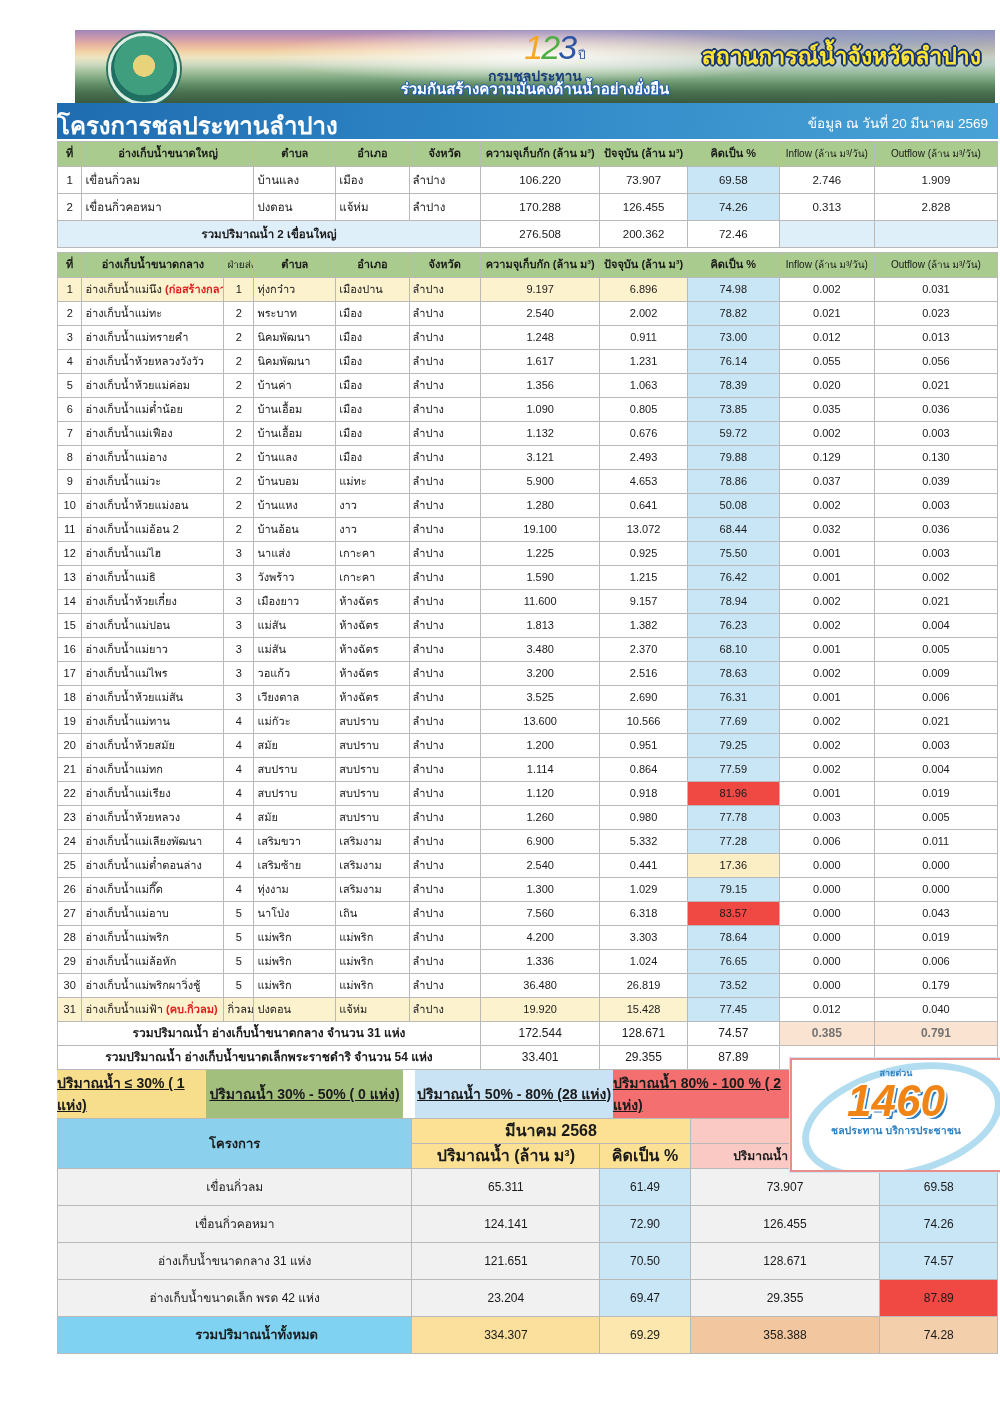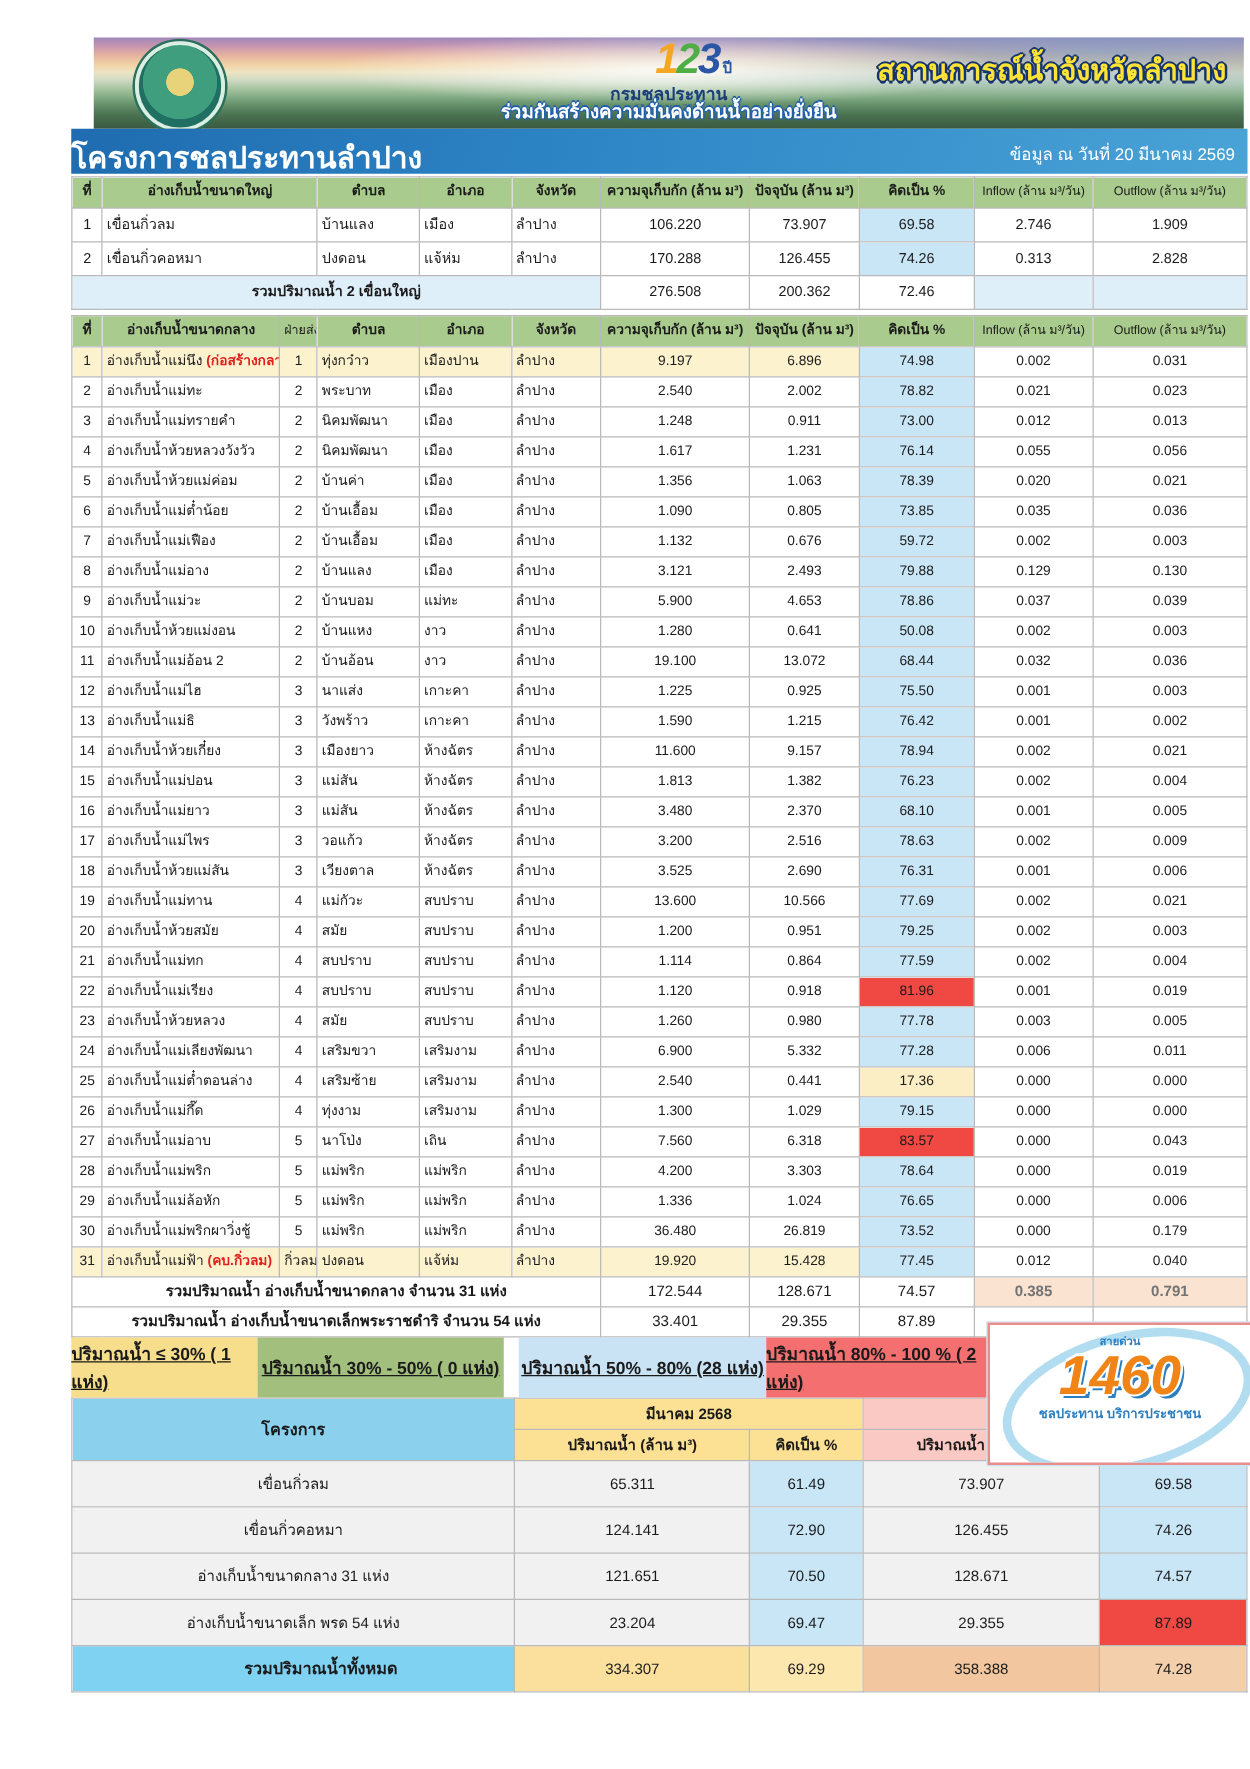--- a/index.html
+++ b/index.html
@@ -10,21 +10,21 @@
   .banner{position:absolute;left:75px;top:30px;width:920px;height:73px;overflow:hidden;
     background:
       radial-gradient(ellipse at 50% 35%, rgba(255,255,255,.85), rgba(255,255,255,0) 42%),
       radial-gradient(ellipse at 88% 15%, rgba(110,165,205,.6), rgba(110,165,205,0) 45%),
       linear-gradient(180deg,#9f86b8 0%,#c897ae 10%,#e7b49f 20%,#f2d3a6 30%,#ece4c2 38%,
                       #cfd9c2 47%,#a8c4a0 56%,#7fa982 66%,#5e8a64 76%,#49704f 86%,#3a5a40 100%);}
   .seal{position:absolute;left:33px;top:3px;width:66px;height:66px;border-radius:50%;
     background:radial-gradient(circle at 50% 45%, #e8d27a 0 22%, #3f9e7d 23% 60%, #1f6f62 61% 100%);
     border:3px solid #d8efe2;box-shadow:0 0 0 2px #2b6f5e;}
   .center-logo{position:absolute;left:0;right:0;top:2px;text-align:center;}
-  .logo123{font-weight:bold;font-style:italic;font-size:34px;line-height:30px;letter-spacing:-2px;padding-left:40px;}
+  .logo123{font-weight:normal;font-style:italic;font-size:34px;line-height:30px;letter-spacing:-2px;padding-left:40px;}
   .logo123 .d1{color:#f5a623;}
   .logo123 .d2{color:#4fae45;}
   .logo123 .d3{color:#2b55a5;}
   .logo123 .pee{font-size:12px;font-style:normal;color:#2b55a5;letter-spacing:0;margin-left:3px;}
   .rid{font-size:14px;font-weight:bold;color:#1b3e7a;line-height:13px;}
   .rid-date{font-size:7px;color:#41618f;line-height:9px;}
   .banner-title{position:absolute;right:14px;top:8px;font-size:23px;font-weight:bold;color:#ffe335;
     text-shadow:-2px 0 0 #17356d,2px 0 0 #17356d,0 -2px 0 #17356d,0 2px 0 #17356d,
                 -1px -1px 0 #17356d,1px 1px 0 #17356d,1px -1px 0 #17356d,-1px 1px 0 #17356d;}
   .tagline{position:absolute;left:0;right:0;bottom:2px;text-align:center;font-size:15px;font-weight:bold;
@@ -71,21 +71,21 @@
     border:2px solid #e88c8c;box-shadow:0 0 0 1px #cfe4f2;text-align:center;overflow:hidden;}
   .swirl{position:absolute;left:8px;top:6px;width:190px;height:96px;border:7px solid #9fd4ec;
     border-radius:50%;transform:rotate(-14deg);opacity:.8;}
   .hot-sm{position:relative;font-size:9px;color:#2e7fc0;font-weight:bold;margin-top:6px;}
   .hot-num{position:relative;font-size:44px;line-height:42px;font-weight:bold;font-style:italic;color:#f08417;
     text-shadow:-2px 0 0 #fff,2px 0 0 #fff,0 -2px 0 #fff,0 2px 0 #fff,3px 3px 0 #2e7fc0;}
   .hot-cap{position:relative;font-size:10.5px;color:#2e7fc0;font-weight:bold;}
 
   
   #t3 th.proj{background:#8bd1ee;font-size:13px;}
-  #t3 th.y1{background:#fce093;font-size:12px;}
+  #t3 th.y1{background:#fce093;font-size:16px;}
   #t3 th.y2{background:#fbc9c4;font-size:12px;}
   #t3 td{height:36px;font-size:12px;}
   #t3 td.lab{background:#f1f1f1;}
   #t3 td.val{background:#f1f1f1;}
   #t3 td.pct{background:#c9e6f7;}
   #t3 td.pct-r{background:#f04843;}
   #t3 td.tlab{background:#7fd2f2;font-weight:bold;font-size:13px;padding-left:47px;}
   #t3 td.tv1{background:#fbdf9c;}
   #t3 td.tp1{background:#fce7ae;}
   #t3 td.tv2{background:#f2c69e;}
@@ -676,21 +676,21 @@
             <td class="pct">74.26</td>
           </tr>
           <tr>
             <td class="lab">อ่างเก็บน้ำขนาดกลาง  31  แห่ง</td>
             <td class="val">121.651</td>
             <td class="pct">70.50</td>
             <td class="val">128.671</td>
             <td class="pct">74.57</td>
           </tr>
           <tr>
-            <td class="lab">อ่างเก็บน้ำขนาดเล็ก พรด 54 แห่ง</td>
+            <td class="lab">อ่างเก็บน้ำขนาดเล็ก พรด 42 แห่ง</td>
             <td class="val">23.204</td>
             <td class="pct">69.47</td>
             <td class="val">29.355</td>
             <td class="pct-r">87.89</td>
           </tr>
           <tr>
             <td class="tlab">รวมปริมาณน้ำทั้งหมด</td>
             <td class="tv1">334.307</td>
             <td class="tp1">69.29</td>
             <td class="tv2">358.388</td>

